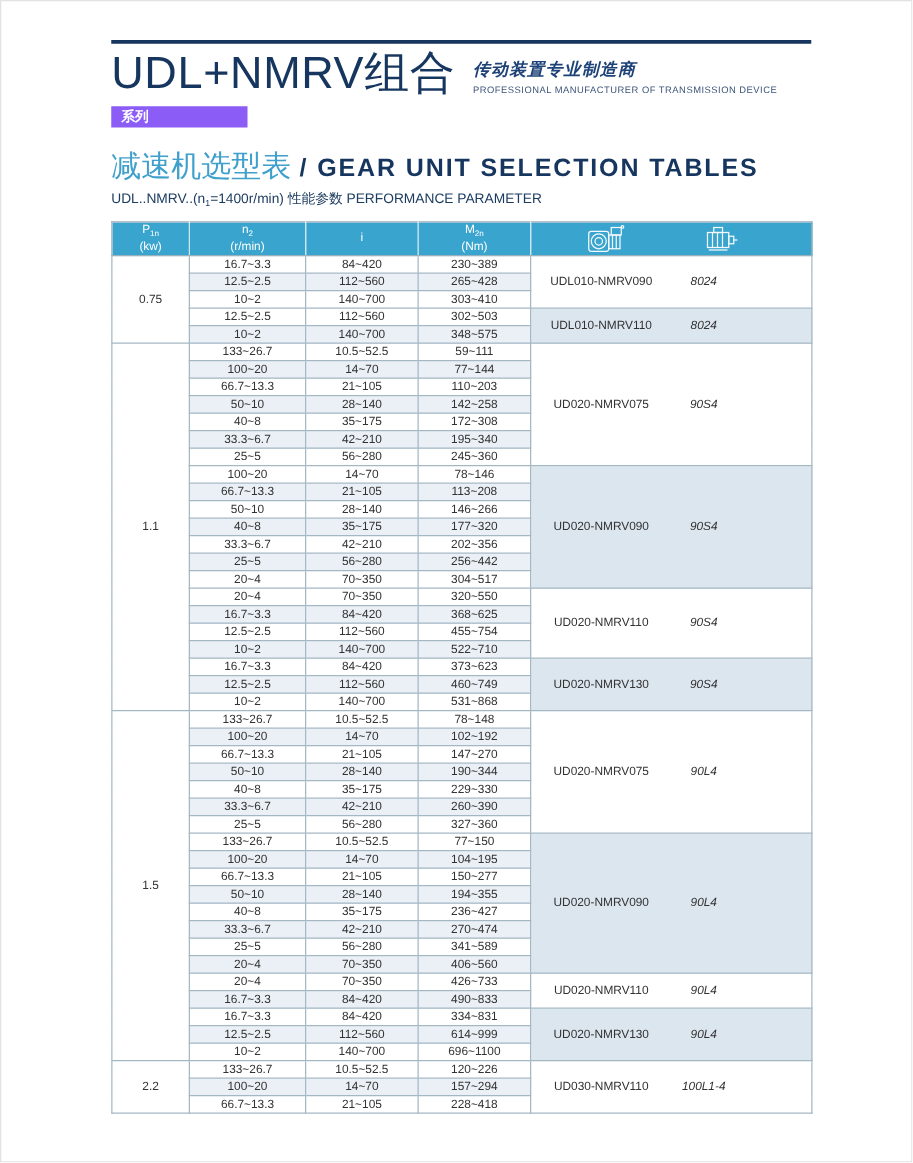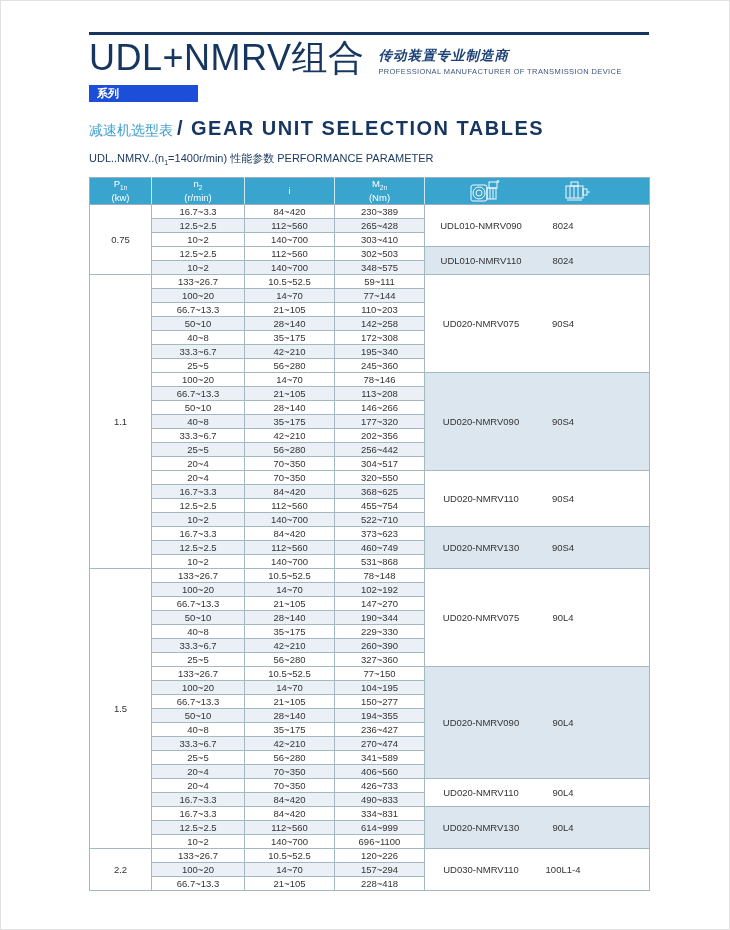--- a/index.html
+++ b/index.html
@@ -8,44 +8,44 @@
 
   
   .top-rule{position:absolute;left:88px;top:31px;width:560px;height:3px;background:#16365f;}
   .logo-row{position:absolute;left:88px;top:40px;width:560px;display:flex;align-items:flex-start;}
   .brand{font-size:36px;font-weight:normal;color:#16365f;letter-spacing:0.5px;line-height:34px;}
   .tagline{margin-left:14px;margin-top:6px;}
   .tagline-zh{font-size:13.5px;font-weight:bold;color:#1d4277;letter-spacing:1px;font-style:italic;}
   .tagline-en{font-size:7.5px;color:#3d557a;letter-spacing:0.4px;margin-top:2px;}
 
   .series-bar{position:absolute;left:88px;top:84px;width:560px;height:17px;display:flex;}
-  .series-left{width:109px;background:#1d4ed8;color:#fff;font-size:11px;font-weight:bold;display:flex;align-items:center;padding-left:8px;box-sizing:border-box;}
+  .series-left{width:109px;background:#8b5cf6;color:#fff;font-size:11px;font-weight:bold;display:flex;align-items:center;padding-left:8px;box-sizing:border-box;}
   .series-right{flex:1;background:#16365f;color:#fff;font-size:11px;font-weight:bold;display:flex;align-items:center;justify-content:flex-end;padding-right:8px;box-sizing:border-box;}
 
   .page-title{position:absolute;left:88px;top:116px;width:560px;white-space:nowrap;}
-  .title-zh{font-size:14px;color:#3fa0cc;font-weight:normal;}
+  .title-zh{font-size:24px;color:#3fa0cc;font-weight:normal;}
   .title-en{font-size:20px;color:#16365f;font-weight:bold;letter-spacing:1.5px;}
   .subtitle{position:absolute;left:88px;top:150px;width:560px;font-size:11px;color:#1d3c61;}
   .subtitle sub{font-size:7px;}
 
   
   table.sel{position:absolute;left:88px;top:176px;width:560px;border-collapse:collapse;table-layout:fixed;}
   table.sel th{background:#39a4ce;color:#fff;font-weight:normal;font-size:9.5px;line-height:1.2;height:26px;padding:0;border:1px solid rgba(255,255,255,0.75);border-top:1px solid #9ab0bd;border-bottom:1px solid #9ab0bd;text-align:center;vertical-align:middle;}
   table.sel th:first-child{border-left:1px solid #9ab0bd;}
   table.sel th:last-child{border-right:1px solid #9ab0bd;}
   table.sel th sub{font-size:6.5px;}
   table.sel td{border:1px solid #a4b8c4;padding:0;font-size:9.5px;color:#333;text-align:center;vertical-align:middle;background:#fff;}
   table.sel tr{height:14px;}
   td.p-cell{font-size:10.5px;color:#333;background:#fff;}
   td.d-cell.stripe{background:#eaf0f6;}
   td.m-cell{text-align:left;}
   td.m-cell.gstripe{background:#dce6ef;}
   .m-wrap{display:flex;align-items:center;}
   .m-model{display:inline-block;width:112px;text-align:center;}
-  .m-motor{display:inline-block;width:52px;}
+  .m-motor{display:inline-block;width:52px;font-style:italic;}
   .icon-wrap{display:flex;align-items:center;justify-content:flex-start;padding-left:45px;gap:64px;}
   .icon-wrap svg{display:block;stroke:#ffffff;fill:none;stroke-width:1;opacity:0.95;}
 </style>
 </head>
 <body>
 
 <div class="page">
 
   <div class="top-rule"></div>
 

